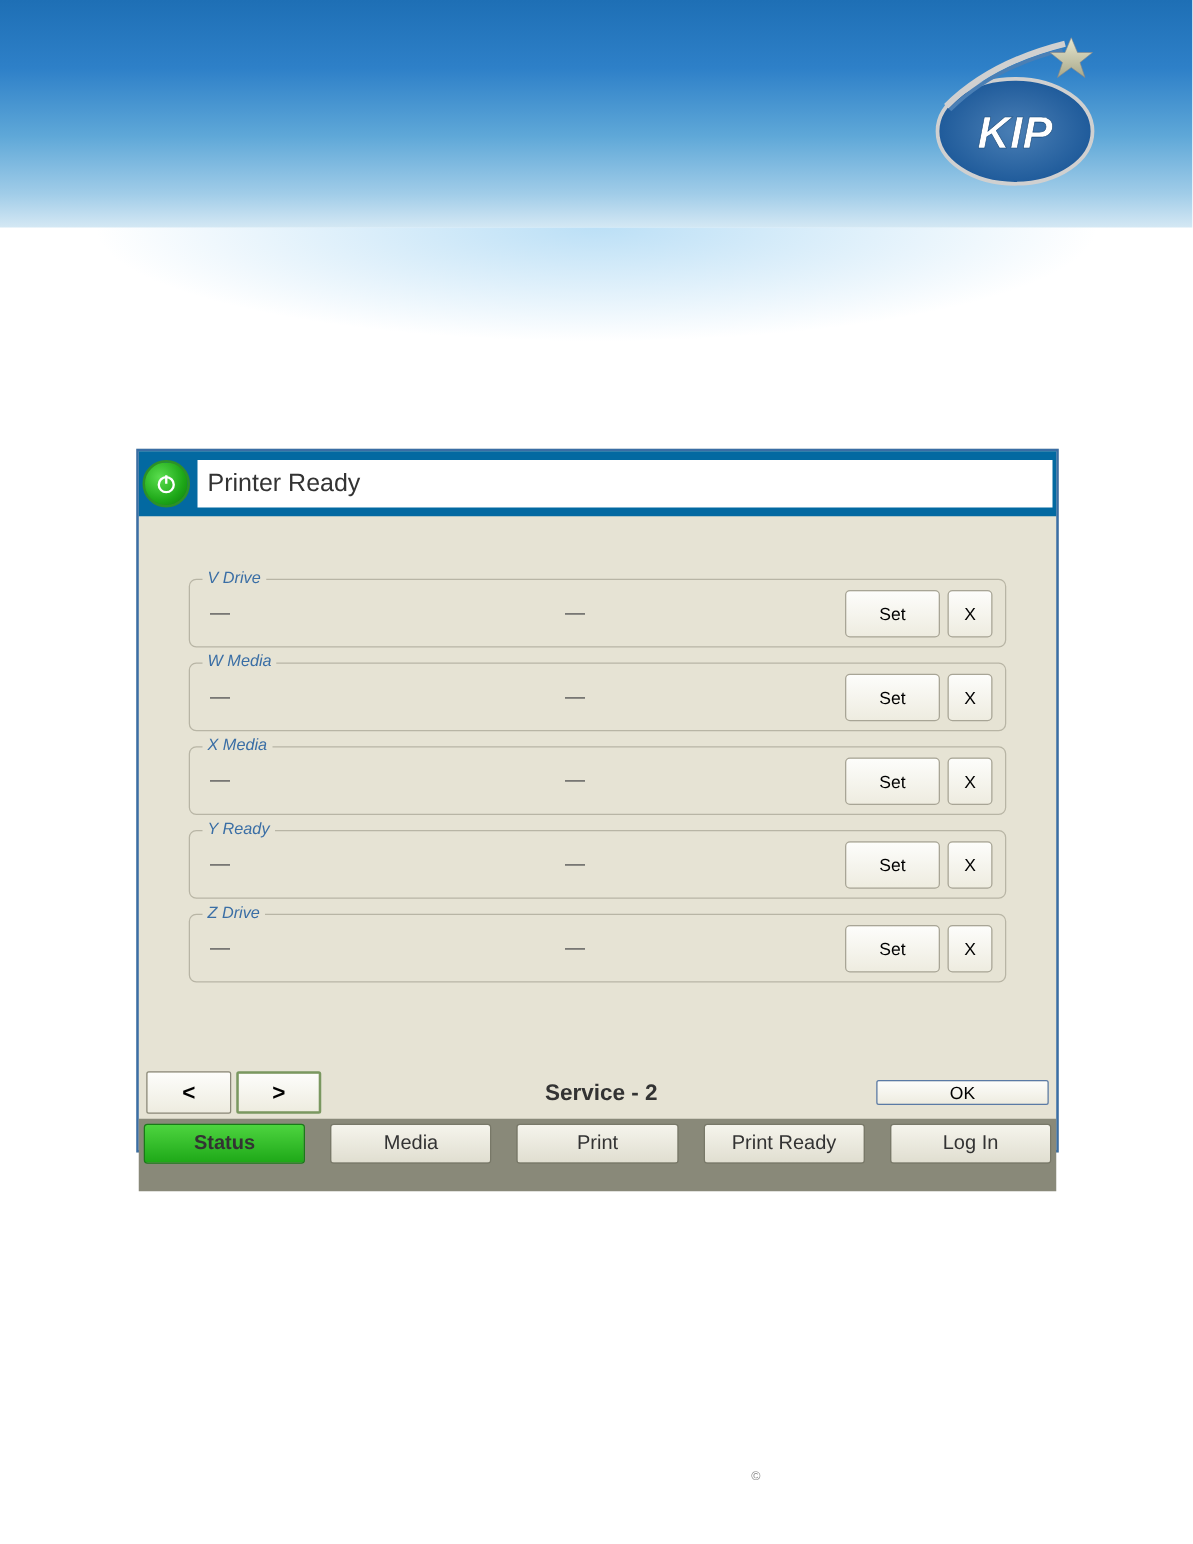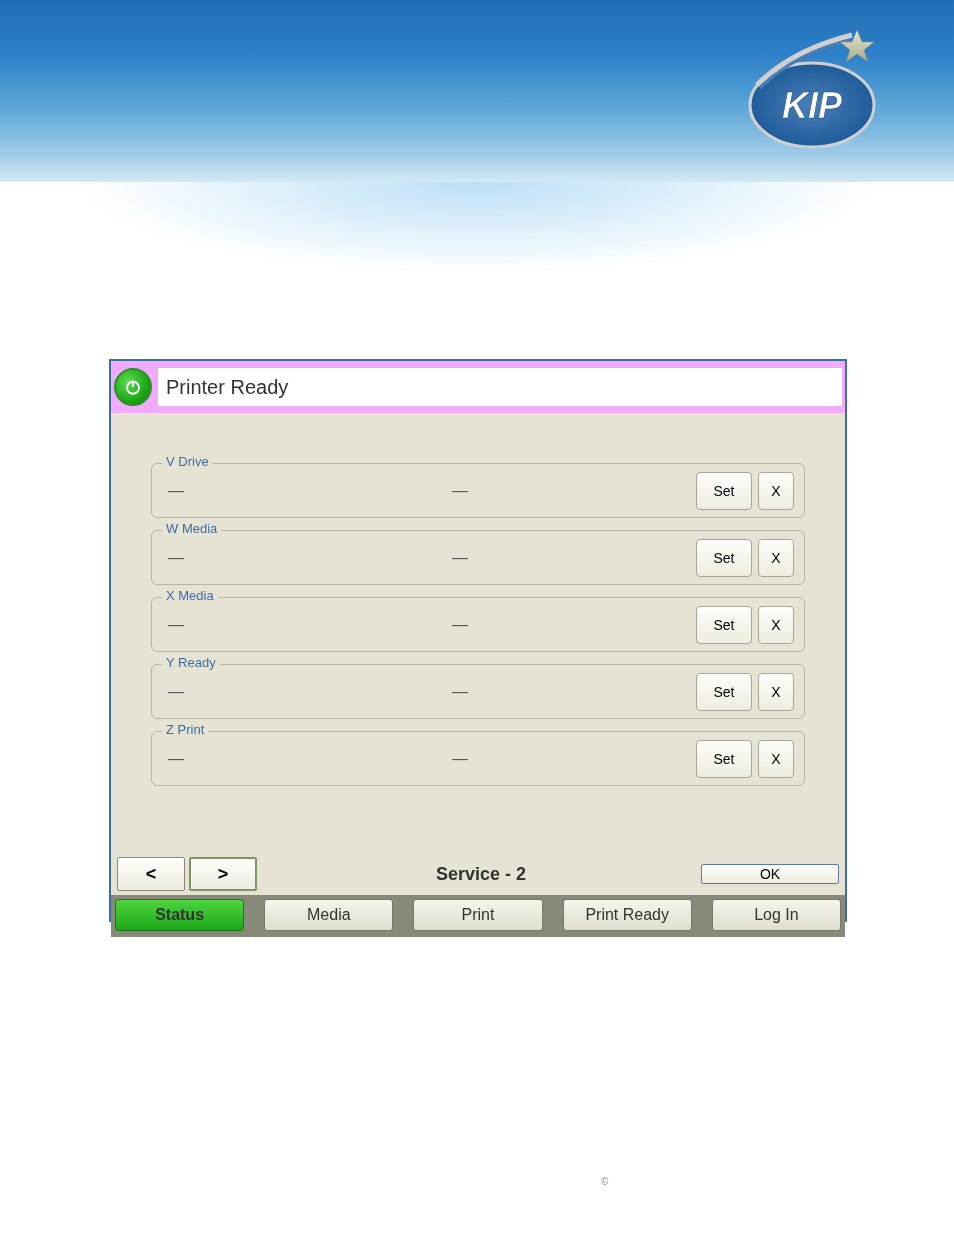--- a/index.html
+++ b/index.html
@@ -33,21 +33,21 @@
       position: absolute;
       top: 359px;
       left: 109px;
       width: 738px;
       height: 563px;
       border: 2px solid #3a6ea5;
       background: #e6e3d4;
     }
     
     .title-bar {
-      background: #f0abfc;
+      background: #0369a1;
       height: 52px;
       display: flex;
       align-items: center;
       padding: 3px;
     }
     
     .power-btn {
       width: 38px;
       height: 38px;
       border-radius: 50%;
@@ -92,27 +92,28 @@
     }
     
     .drive-label {
       position: absolute;
       top: -10px;
       left: 10px;
       background: #e6e3d4;
       padding: 0 4px;
       font-size: 13px;
       color: #3a6ea5;
+      font-style: italic;
     }
     
     .drive-val1 { width: 290px; color: #555; font-size: 16px; padding-left: 6px; }
     .drive-val2 { flex: 1; color: #555; font-size: 16px; }
     
     .set-btn {
-      width: 56px;
+      width: 76px;
       height: 38px;
       background: linear-gradient(to bottom, #fdfdfb 0%, #eeece0 100%);
       border: 1px solid #a8a596;
       border-radius: 4px;
       font-size: 14px;
       cursor: pointer;
       margin-right: 6px;
     }
     
     .x-btn {
@@ -164,21 +165,21 @@
       border-radius: 2px;
       font-size: 14px;
       cursor: pointer;
     }
     
     .tab-row {
       background: #898979;
       display: flex;
       padding: 4px;
       gap: 20px;
-      height: 42px;
+      height: 58px;
     }
     
     .tab-btn {
       flex: 1;
       height: 32px;
       background: linear-gradient(to bottom, #f5f4ec 0%, #e0ded0 100%);
       border: 1px solid #787868;
       border-radius: 3px;
       font-size: 16px;
       cursor: pointer;
@@ -266,21 +267,21 @@
 
     <div class="drive-group">
       <div class="drive-label">Y Ready</div>
       <div class="drive-val1">—</div>
       <div class="drive-val2">—</div>
       <button class="set-btn">Set</button>
       <button class="x-btn">X</button>
     </div>
 
     <div class="drive-group">
-      <div class="drive-label">Z Print</div>
+      <div class="drive-label">Z Drive</div>
       <div class="drive-val1">—</div>
       <div class="drive-val2">—</div>
       <button class="set-btn">Set</button>
       <button class="x-btn">X</button>
     </div>
 
   </div>
 
   <div class="nav-row">
     <button class="nav-btn">&lt;</button>

